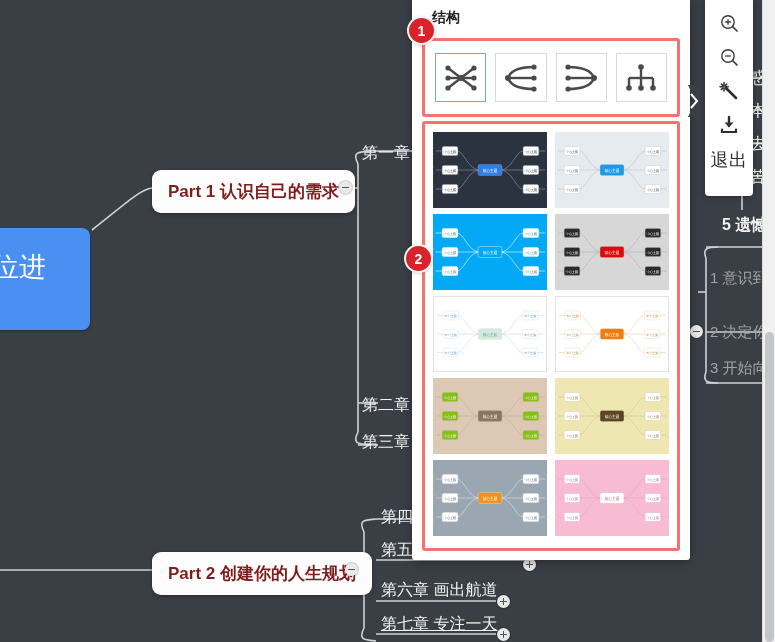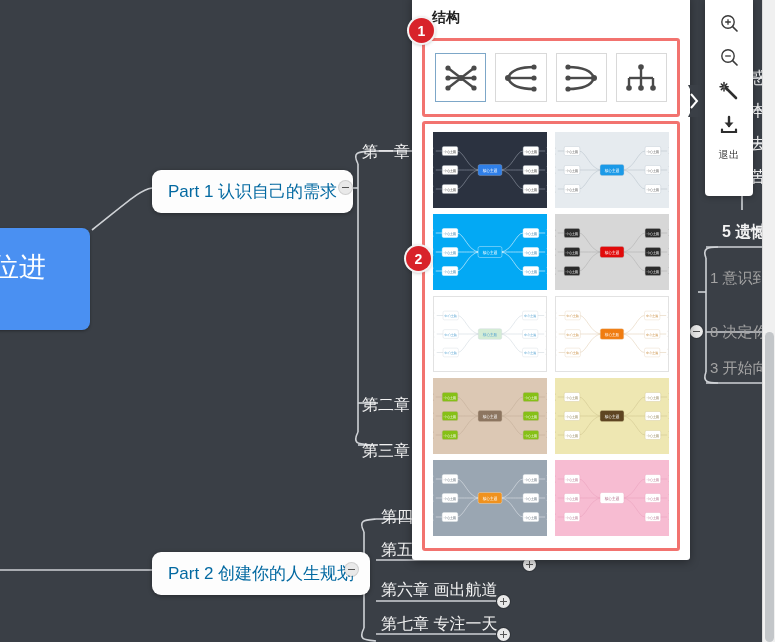--- a/index.html
+++ b/index.html
@@ -15,24 +15,25 @@
 
   .node{position:absolute;box-sizing:border-box;white-space:nowrap;}
 
   .node-root{
     background:#4a90f2;color:#fff;border-radius:8px;
     font-size:27px;line-height:1;
     padding:26px 14px;
     box-shadow:0 1px 3px rgba(0,0,0,.35);
   }
   .node-part{
-    background:#fdfdfd;color:#0369a1;border-radius:9px;
+    background:#fdfdfd;color:#7f1d1d;border-radius:9px;
     font-size:17px;line-height:1;
     padding:13px 16px;
     box-shadow:0 1px 4px rgba(0,0,0,.35);
+    font-weight:bold;
   }
   .node-chap{
     color:#f2f2f2;font-size:16px;line-height:1;
     background:transparent;padding:2px 0;
   }
   .node-sub{
     color:#a3a3a3;font-size:15px;line-height:1;
     background:transparent;padding:2px 0;
   }
 
@@ -51,21 +52,21 @@
     background:#ffffff;border-radius:0 0 4px 4px;
     box-shadow:0 1px 6px rgba(0,0,0,.3);
     display:flex;flex-direction:column;align-items:center;
     padding-top:6px;box-sizing:border-box;z-index:40;
   }
   #toolbar .tb-item{
     width:44px;height:34px;display:flex;align-items:center;justify-content:center;
     color:#3a3a3a;
   }
   #toolbar .tb-item svg{display:block;}
-  #toolbar .tb-exit{font-size:10px;color:#2e2e2e;letter-spacing:.5px;margin-top:6px;}
+  #toolbar .tb-exit{font-size:18px;color:#2e2e2e;letter-spacing:.5px;margin-top:6px;}
 
   
   #panel{
     position:absolute;left:412px;top:-4px;width:278px;height:564px;
     background:#ffffff;border-radius:3px;
     box-shadow:0 2px 10px rgba(0,0,0,.35);
     z-index:30;box-sizing:border-box;
     padding:0 10px;
   }
   .sec-title{
@@ -171,68 +172,68 @@
   <div class="node node-part" style="left:152px;top:170px;">
     <span>Part 1 认识自己的需求</span>
   </div>
   <div class="handle" style="left:339px;top:181px;"></div>
 
   <div class="node node-part" style="left:152px;top:552px;">
     <span>Part 2 创建你的人生规划</span>
   </div>
   <div class="handle" style="left:345px;top:563px;"></div>
 
-  <div class="node node-chap" style="left:362px;top:143px;font-family:Liberation Mono, monospace;">
+  <div class="node node-chap" style="left:362px;top:143px;">
     <span>第一章</span>
   </div>
   <div class="node node-chap" style="left:362px;top:395px;font-family:Liberation Serif, serif;">
     <span>第二章</span>
   </div>
-  <div class="node node-chap" style="left:362px;top:441px;">
+  <div class="node node-chap" style="left:362px;top:432px;">
     <span>第三章</span>
   </div>
 
   <div class="node node-chap" style="left:381px;top:507px;">
     <span>第四</span>
   </div>
   <div class="node node-chap" style="left:381px;top:540px;">
     <span>第五</span>
   </div>
   <div class="node node-chap" style="left:381px;top:580px;">
     <span>第六章 画出航道</span>
   </div>
-  <div class="node node-chap" style="left:381px;top:614px;">
+  <div class="node node-chap" style="left:381px;top:614px;text-decoration:underline;">
     <span>第七章 专注一天</span>
   </div>
 
   <div class="handle plus" style="left:523px;top:558px;"></div>
   <div class="handle plus" style="left:497px;top:595px;"></div>
   <div class="handle plus" style="left:497px;top:628px;"></div>
 
   <div class="node node-chap" style="left:750px;top:68px;">
     <span>惑</span>
   </div>
   <div class="node node-chap" style="left:750px;top:101px;">
     <span>本</span>
   </div>
   <div class="node node-chap" style="left:750px;top:134px;">
     <span>去</span>
   </div>
   <div class="node node-chap" style="left:750px;top:167px;">
     <span>苦</span>
   </div>
-  <div class="node node-chap" style="left:722px;top:222px;font-weight:bold;">
+  <div class="node node-chap" style="left:722px;top:215px;font-weight:bold;">
     <span>5 遗憾</span>
   </div>
 
   <div class="node node-sub" style="left:710px;top:268px;">
     <span>1 意识到</span>
   </div>
   <div class="node node-sub" style="left:710px;top:322px;">
-    <span>8 决定你</span>
+    <span>2 决定你</span>
   </div>
   <div class="node node-sub" style="left:710px;top:358px;text-align:right;">
     <span>3 开始向</span>
   </div>
   <div class="handle" style="left:690px;top:325px;"></div>
 </div>
 
 <div id="panel">
 
   <div class="sec-title">结构</div>

